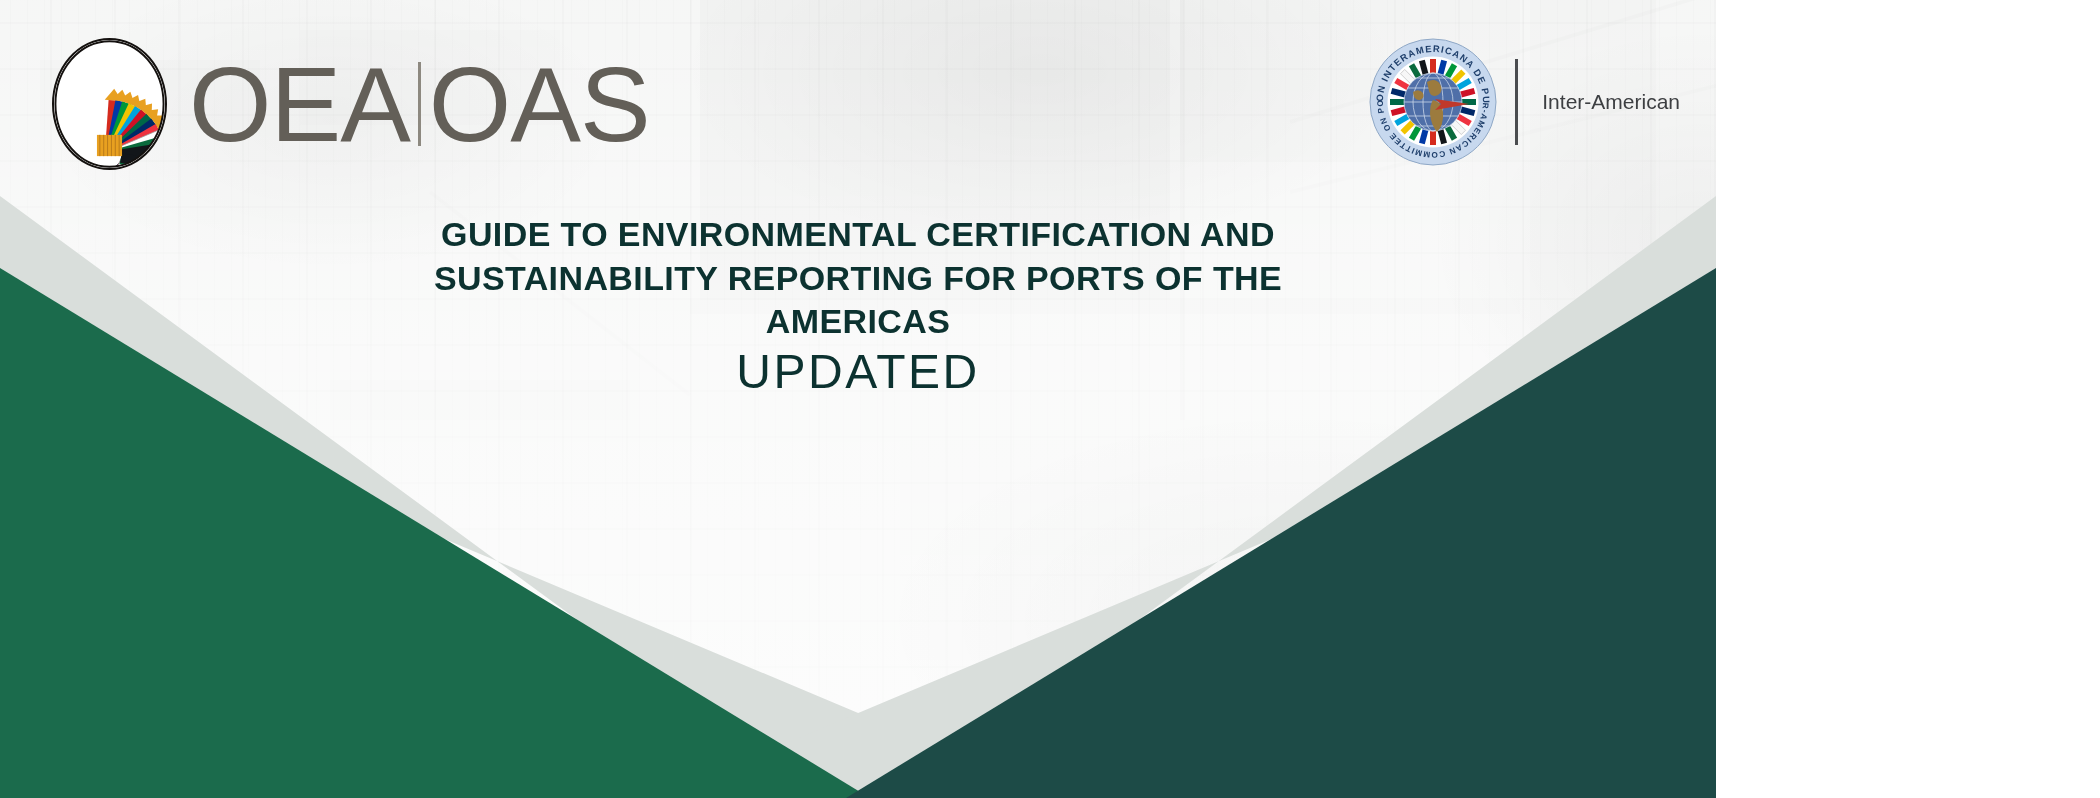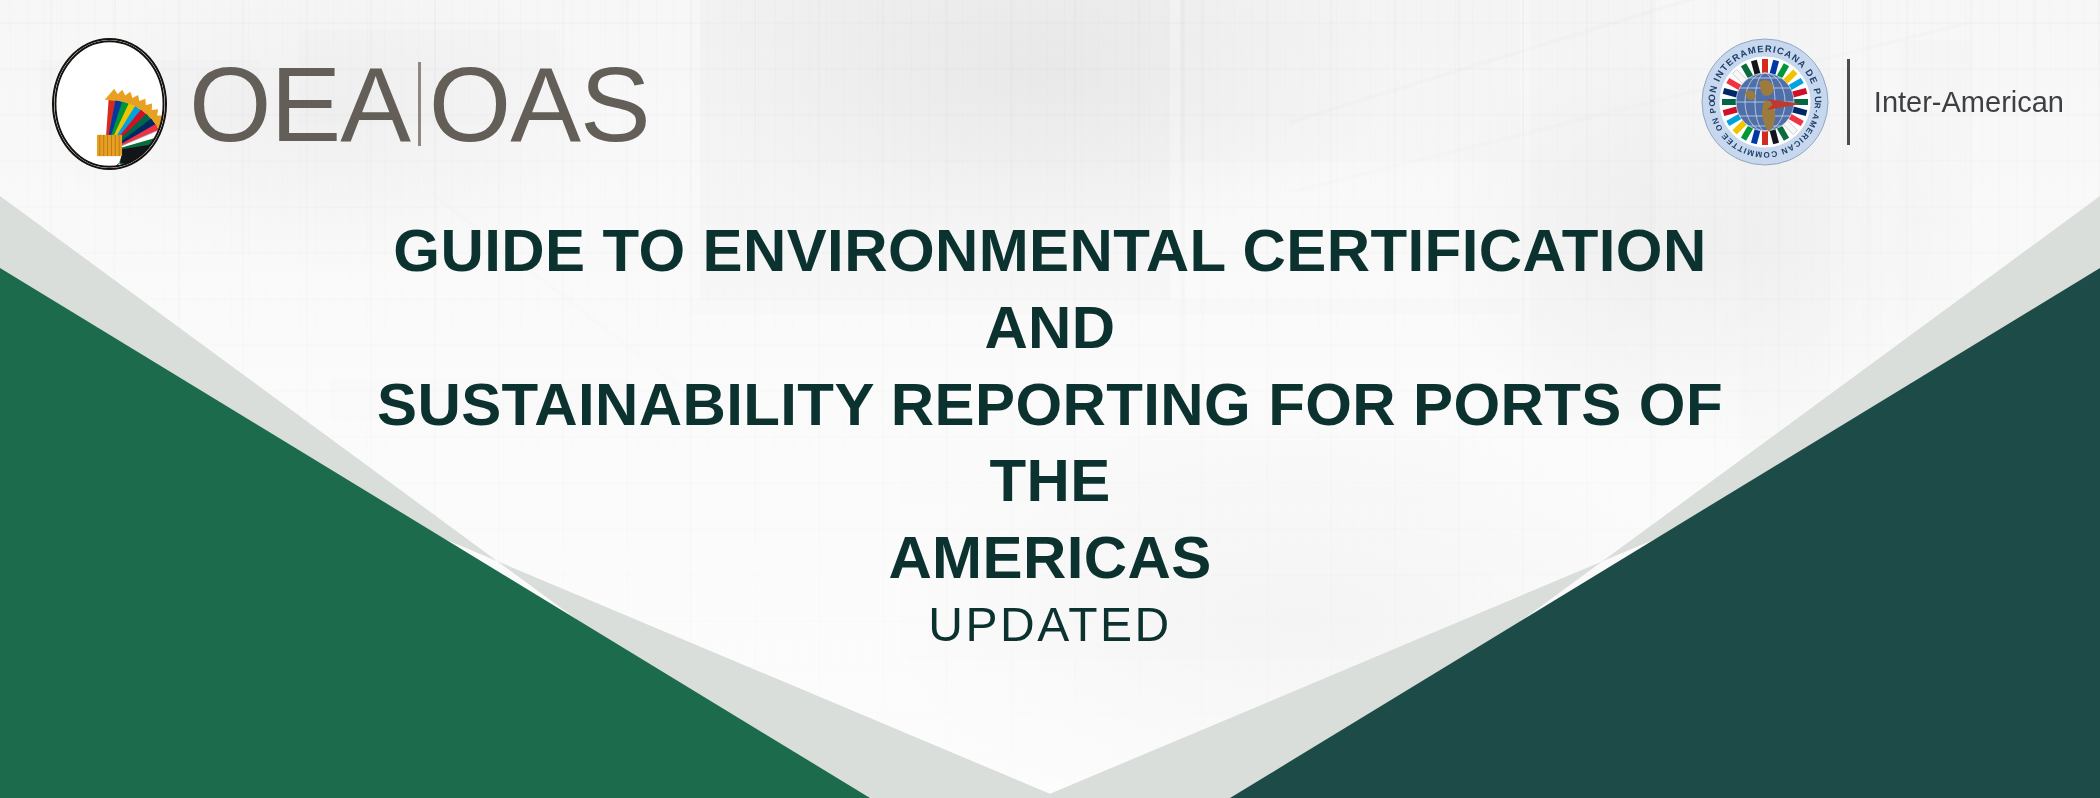--- a/index.html
+++ b/index.html
@@ -6,21 +6,21 @@
   * { margin:0; padding:0; box-sizing:border-box; }
   html,body{
     width:2100px; height:798px;
     background:#ffffff;
     font-family:"Liberation Sans", sans-serif;
     overflow:hidden;
   }
 
   .banner{
     position:relative;
-    width:2100px; height:798px;
+    width:1716px; height:798px;
     background:#84cc16;
     overflow:hidden;
     padding-left:16px;
   }
 
   
   .photo-bg{
     position:absolute; inset:0;
     background-color:#f2f3f2;
     overflow:hidden;
@@ -133,36 +133,36 @@
     letter-spacing:-2px;
     white-space:nowrap;
   }
   .cip-bar{
     width:3px; height:86px;
     background:#4a4c4f;
     margin:0 14px 0 8px;
     flex:0 0 auto;
   }
   .cip-sub{
-    font-size:29px;
+    font-size:21px;
     color:#3d3f42;
     line-height:1.38;
     white-space:nowrap;
   }
 
   
   .title-block{
     position:absolute;
     left:0; right:0; top:213px;
     text-align:center;
     padding:0 360px;
     pointer-events:none;
   }
   .title-main{
-    font-size:60px;
+    font-size:34px;
     font-weight:bold;
     color:#0c3230;
     line-height:1.28;
     letter-spacing:.4px;
     text-transform:uppercase;
   }
   .title-sub{
     font-size:48px;
     font-weight:400;
     color:#0c3230;

